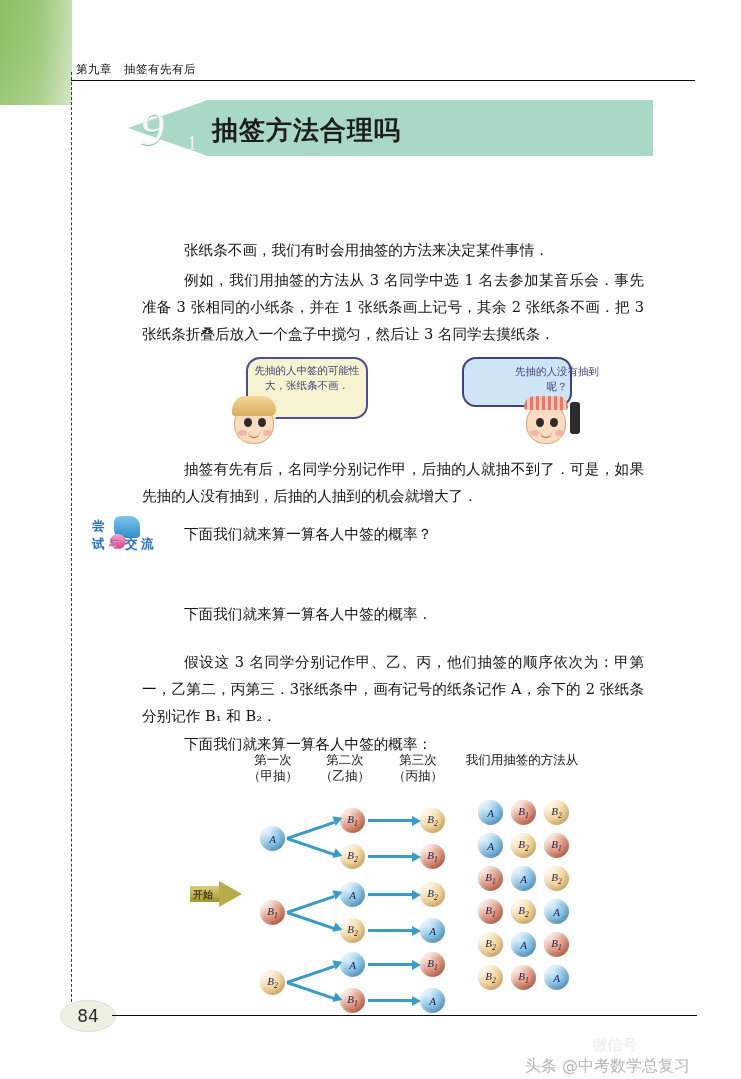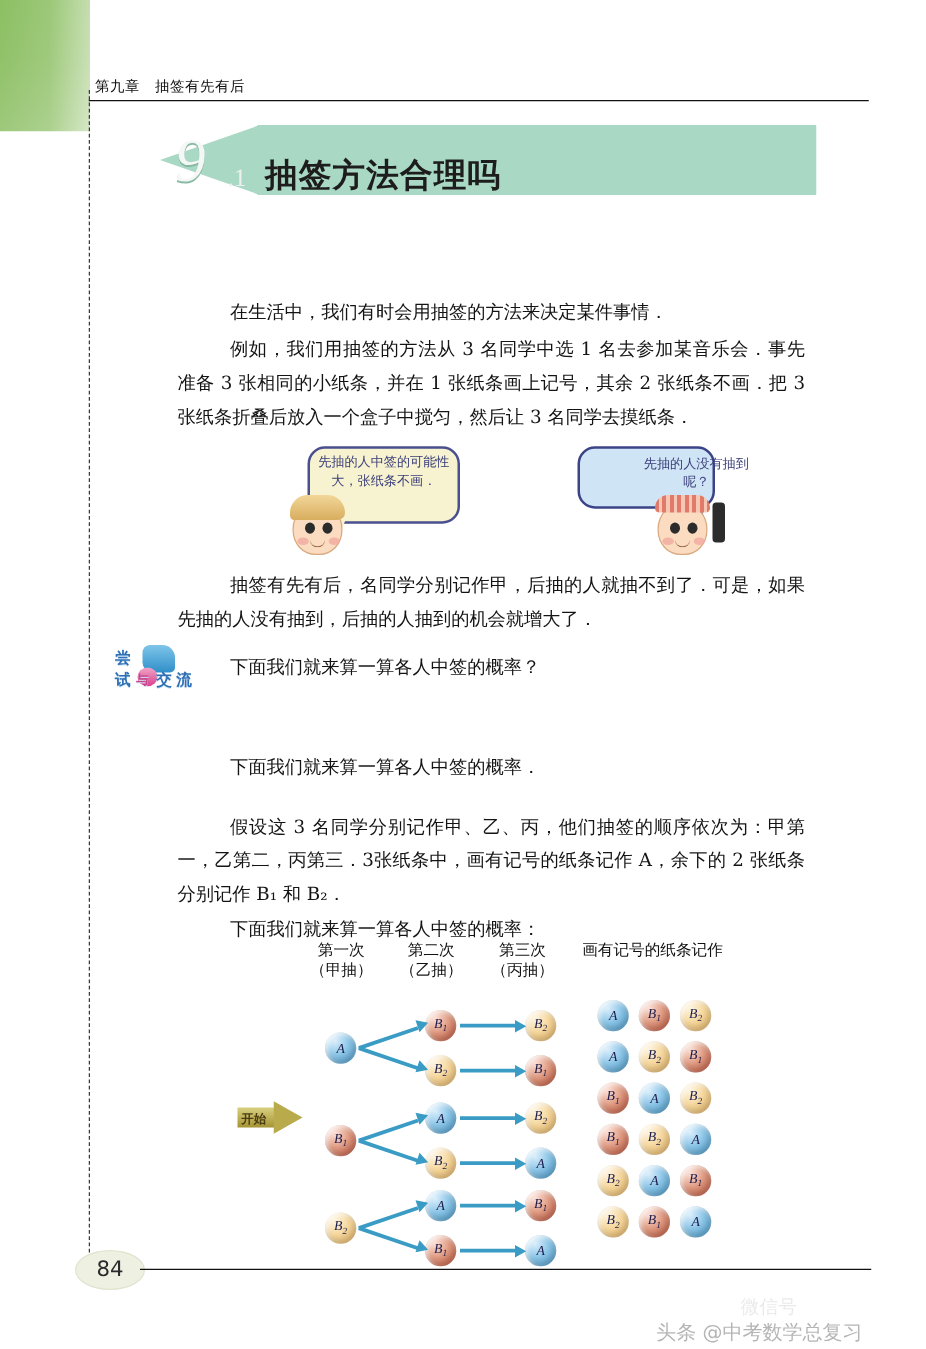--- a/index.html
+++ b/index.html
@@ -62,21 +62,20 @@
   }
   #chapter-sub {
     position:absolute; left:182px; top:132px;
     font-size:20px; color:#efefef; font-family:"Liberation Serif", serif;
   }
   #title-text {
     position:absolute; left:212px; top:113px;
     font-size:26px; font-weight:700; color:#1d1d1d;
     font-family:"DejaVu Sans","Liberation Sans",sans-serif;
     letter-spacing:1px;
-    margin-top:10px;
   }
 
   
   .para {
     position:absolute;
     font-size:14.6px; line-height:27px;
     font-family:"DejaVu Serif","Liberation Serif",serif;
     color:#141414;
     text-align:justify;
   }
@@ -246,21 +245,21 @@
 <div id="head-rule"></div>
 
 <div id="title-banner">
   <div id="banner-arrow"></div>
   <div id="banner-bar"></div>
 </div>
 <div id="chapter-num">9</div>
 <div id="chapter-sub">.1</div>
 <div id="title-text">抽签方法合理吗</div>
 
-<div class="para" id="p1">在生活中，我们有时会用抽签的方法来决定某件事情．</div>
+<div class="para" id="p1">张纸条不画，我们有时会用抽签的方法来决定某件事情．</div>
 <div class="para" id="p2">例如，我们用抽签的方法从 3 名同学中选 1 名去参加某音乐会．事先准备 3 张相同的小纸条，并在 1 张纸条画上记号，其余 2 张纸条不画．把 3 张纸条折叠后放入一个盒子中搅匀，然后让 3 名同学去摸纸条．</div>
 
 <div id="bubble-left"></div>
 <div id="bubble-left-tail"></div>
 <div class="bubble-text" id="bubble-left-txt">先抽的人中签的可能性大，张纸条不画．</div>
 
 <div class="kid" id="kid-left" style="left:230px; top:390px; width:52px; height:58px;">
   <div class="kid-face" style="left:4px; top:12px;"></div>
   <div class="kid-hair" style="left:2px; top:6px; background:linear-gradient(180deg,#f2d79a,#d8ad5e); border-radius:24px 24px 10px 6px;"></div>
   <div class="kid-eye" style="left:14px; top:28px;"></div>
@@ -309,21 +308,21 @@
     <div>（甲抽）</div>
   </div>
   <div class="col-head" id="ch2">
     <div>第二次</div>
     <div>（乙抽）</div>
   </div>
   <div class="col-head" id="ch3">
     <div>第三次</div>
     <div>（丙抽）</div>
   </div>
-  <div class="col-head" id="ch4">画有记号的纸条记作</div>
+  <div class="col-head" id="ch4">我们用抽签的方法从</div>
 
   <div id="start-arrow">
     <div id="start-tail"></div>
     <div id="start-tip"></div>
     <div id="start-label">开始</div>
   </div>
 
   <div id="tree-nodes">
       <div class="node node-A" style="left: 130px; top: 74px;">A</div>
       <div class="node node-B1" style="left: 210px; top: 56px;">

